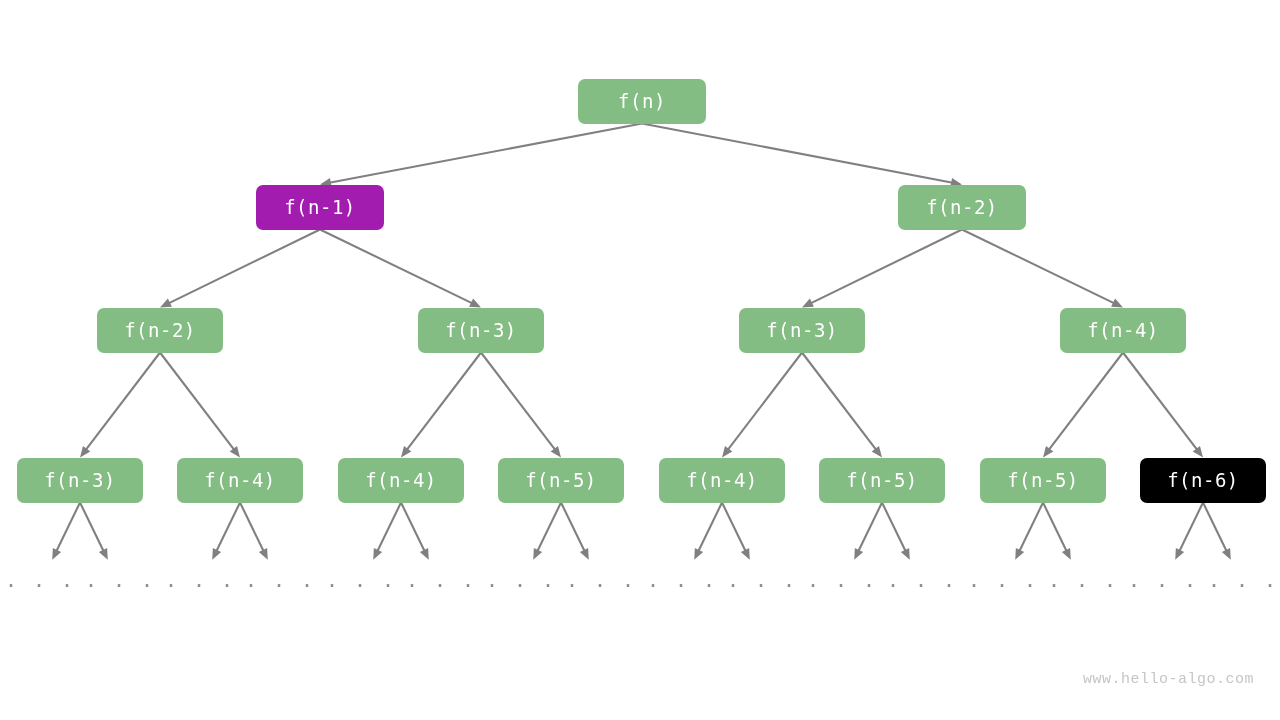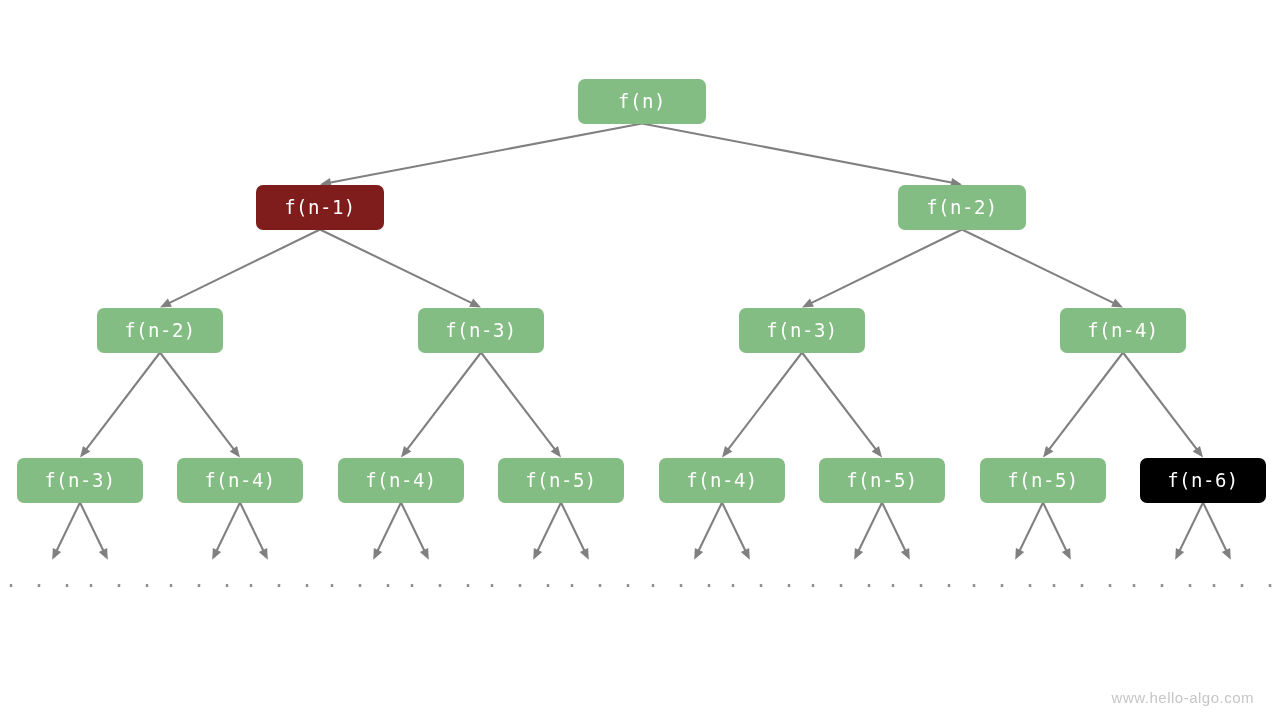--- a/index.html
+++ b/index.html
@@ -50,23 +50,23 @@
     font-size: 20px;
     letter-spacing: 2px;
     line-height: 1;
     z-index: 2;
     transform: translate(-50%, -50%);
     white-space: nowrap;
   }
   #watermark {
     position: absolute;
     right: 26px;
-    bottom: 14px;
+    bottom: 32px;
     color: #c6c6c6;
-    font-family: Liberation Sans, sans-serif;
+    font-family: Liberation Mono, monospace;
     font-size: 15px;
     letter-spacing: 0.5px;
     z-index: 3;
   }
 </style>
 </head>
 <body>
 
 <div id="canvas">
   <svg id="edges" viewBox="0 0 1280 720" xmlns="http://www.w3.org/2000/svg">
@@ -128,21 +128,21 @@
       <polygon points="1070.7843418174577,559.8052049985064 1061.8461883526422,551.9141079493373 1070.124478138847,547.900391689359" fill="#808080"></polygon>
       <line x1="1203" y1="502.5" x2="1179.3602564944763" y2="551.2569709801425" stroke="#808080" stroke-width="2.1" stroke-linecap="butt"></line>
       <polygon points="1175.2156581825423,559.8052049985064 1175.875521861153,547.900391689359 1184.1538116473578,551.9141079493373" fill="#808080"></polygon>
       <line x1="1203" y1="502.5" x2="1226.6397435055237" y2="551.2569709801425" stroke="#808080" stroke-width="2.1" stroke-linecap="butt"></line>
       <polygon points="1230.7843418174577,559.8052049985064 1221.8461883526422,551.9141079493373 1230.124478138847,547.900391689359" fill="#808080"></polygon>
     </svg>
   <div id="nodes-layer">
       <div class="node" style="left: 578px; top: 78.5px; width: 128px; height: 45px; background: rgb(132, 189, 131); color: rgb(255, 255, 255);">
         <span>f(n)</span>
       </div>
-      <div class="node" style="left: 256px; top: 184.5px; width: 128px; height: 45px; background: #7f1d1d; color: rgb(255, 255, 255);">
+      <div class="node" style="left: 256px; top: 184.5px; width: 128px; height: 45px; background: #a21caf; color: rgb(255, 255, 255);">
         <span>f(n-1)</span>
       </div>
       <div class="node" style="left: 898px; top: 184.5px; width: 128px; height: 45px; background: rgb(132, 189, 131); color: rgb(255, 255, 255);">
         <span>f(n-2)</span>
       </div>
       <div class="node" style="left: 97px; top: 307.5px; width: 126px; height: 45px; background: rgb(132, 189, 131); color: rgb(255, 255, 255);">
         <span>f(n-2)</span>
       </div>
       <div class="node" style="left: 418px; top: 307.5px; width: 126px; height: 45px; background: rgb(132, 189, 131); color: rgb(255, 255, 255);">
         <span>f(n-3)</span>

